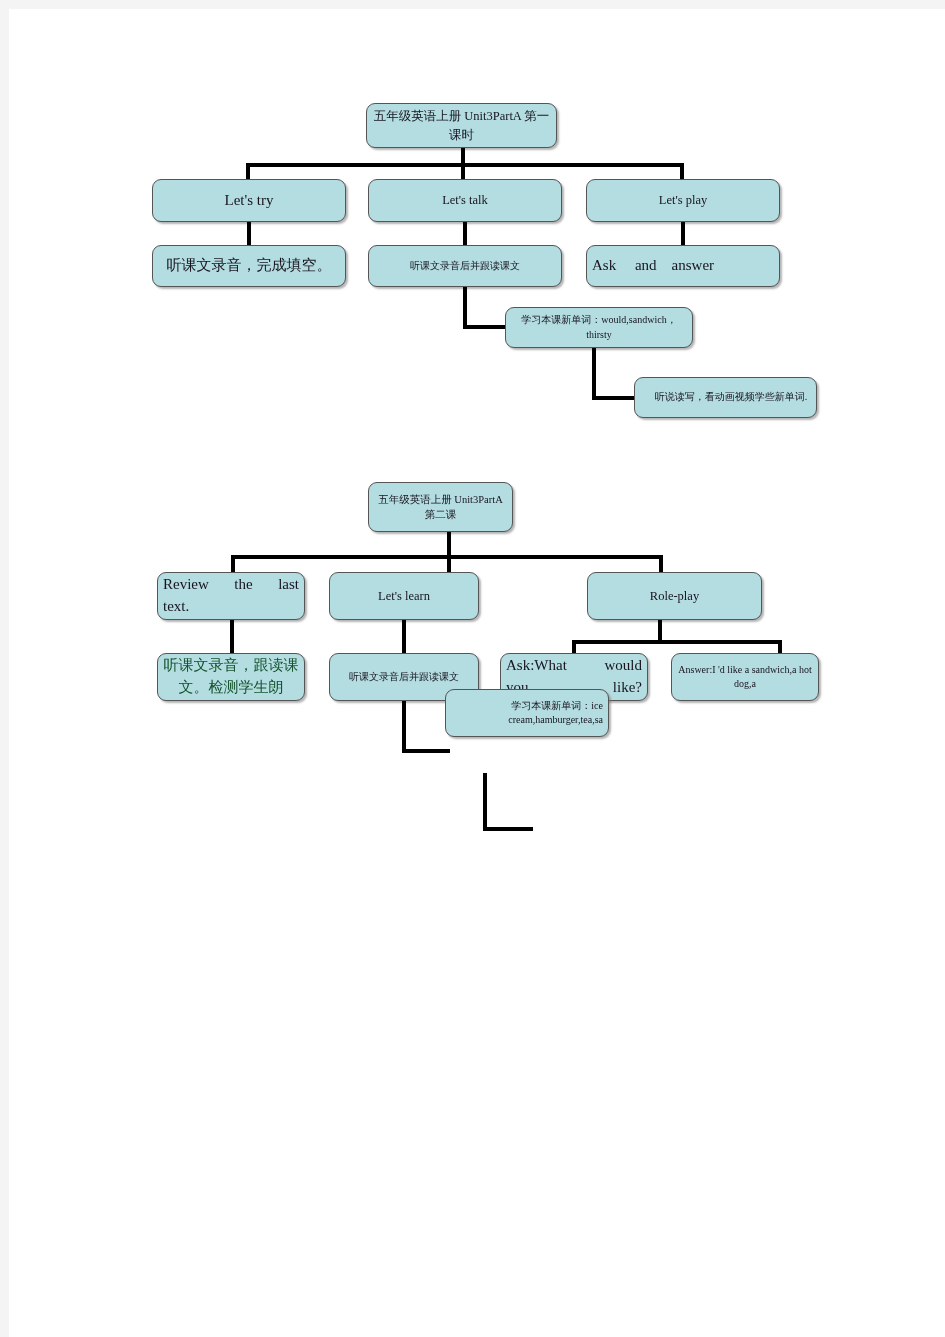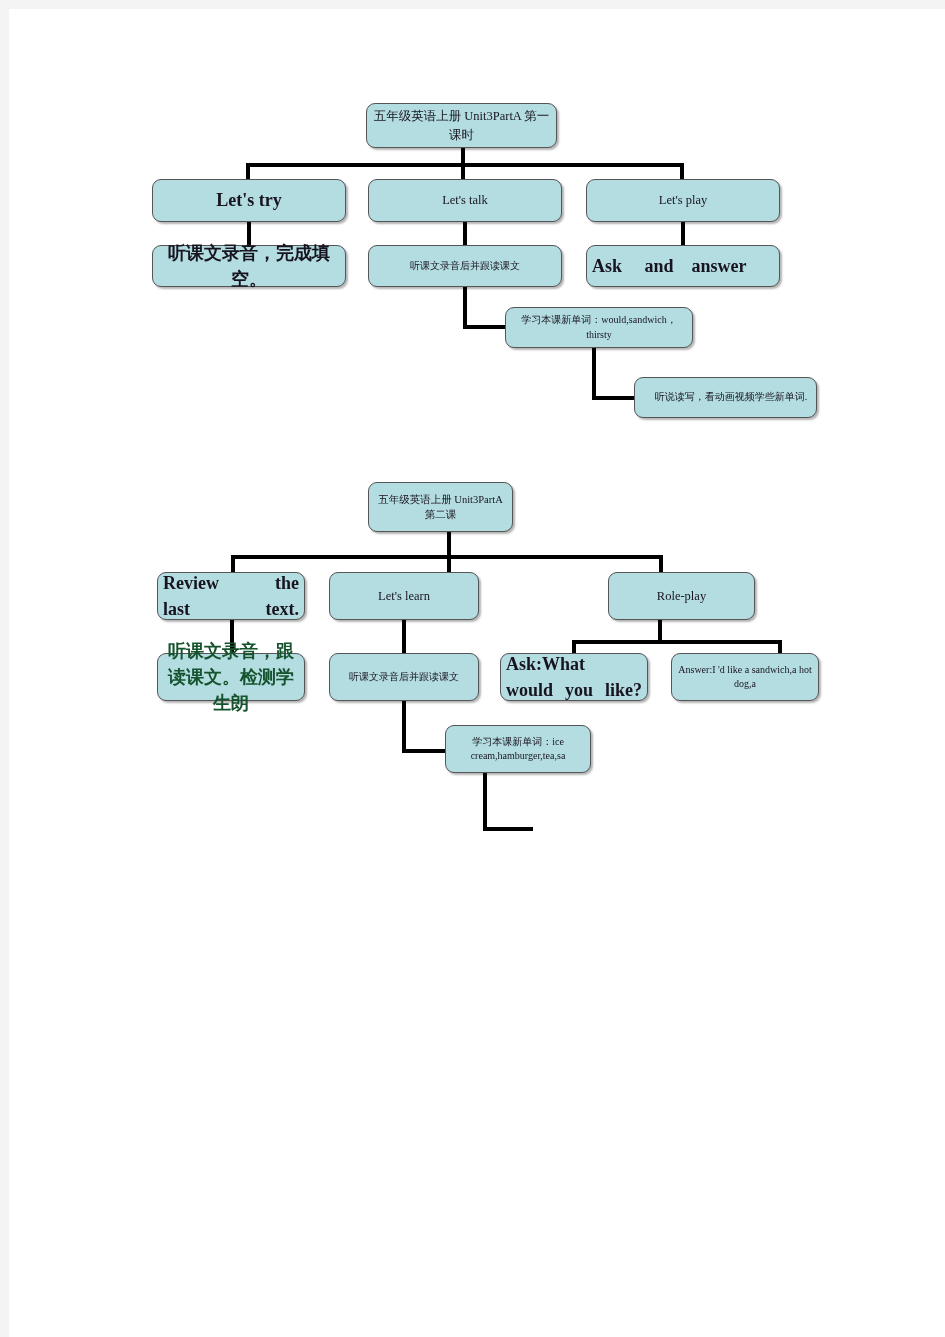--- a/index.html
+++ b/index.html
@@ -48,21 +48,21 @@
     color: #17141f;
     line-height: 1.45;
     padding: 2px 5px;
     overflow: visible;
   }
   .node .txt { display: block; width: 100%; }
 
   
   .t-title   { font-size: 12.5px; }
   .t-head    { font-size: 12.5px; }
-  .t-big     { font-size: 18px; font-weight: bold; }
+  .t-big     { font-size: 15px; }
   .t-med     { font-size: 10px; }
   .t-small   { font-size: 10.5px; }
   .t-tiny    { font-size: 10px; }
   .just      { text-align: justify; text-align-last: justify; }
   .left      { text-align: left; text-align-last: left; }
   .faded     { color: #14532d; }
 </style>
 </head>
 <body>
 
@@ -127,21 +127,21 @@
     <div class="ln" style="left:222px; top:546px; width:432px; height:4px;"></div>
     <div class="ln" style="left:222px; top:546px; width:4px; height:18px;"></div>
     <div class="ln" style="left:650px; top:546px; width:4px; height:18px;"></div>
 
     <div class="node t-big just" style="left:148px; top:563px; width:148px; height:48px; justify-content:flex-start;">
       <span class="txt">Review　 the　 last text.</span>
     </div>
     <div class="node t-head" style="left:320px; top:563px; width:150px; height:48px;">
       <span class="txt">Let's  learn</span>
     </div>
-    <div class="node t-head" style="left:599px; top:563px; width:147px; height:48px;">
+    <div class="node t-head" style="left:578px; top:563px; width:175px; height:48px;">
       <span class="txt">Role-play</span>
     </div>
 
     <div class="ln" style="left:221px; top:611px; width:4px; height:34px;"></div>
     <div class="ln" style="left:393px; top:611px; width:4px; height:34px;"></div>
 
     <div class="node t-big faded" style="left:148px; top:644px; width:148px; height:48px;">
       <span class="txt">听课文录音，跟读课文。检测学生朗</span>
     </div>
     <div class="node t-med" style="left:320px; top:644px; width:150px; height:48px;">
@@ -156,21 +156,21 @@
     <div class="node t-big just" style="left:491px; top:644px; width:148px; height:48px;">
       <span class="txt">Ask:What　would you  like?</span>
     </div>
     <div class="node t-med" style="left:662px; top:644px; width:148px; height:48px;border-radius:9px;">
       <span class="txt">Answer:I  'd like a sandwich,a  hot  dog,a</span>
     </div>
 
     <div class="ln" style="left:393px; top:692px; width:4px; height:52px;"></div>
     <div class="ln" style="left:393px; top:740px; width:48px; height:4px;"></div>
 
-    <div class="node t-med" style="left:436px; top:716px; width:146px; height:48px;">
+    <div class="node t-med" style="left:436px; top:680px; width:164px; height:48px;text-align:right;">
       <span class="txt">学习本课新单词：ice cream,hamburger,tea,sa</span>
     </div>
 
     <div class="ln" style="left:474px; top:764px; width:4px; height:58px;"></div>
     <div class="ln" style="left:474px; top:818px; width:50px; height:4px;"></div>
 
 
   </div>
 </div>
 

